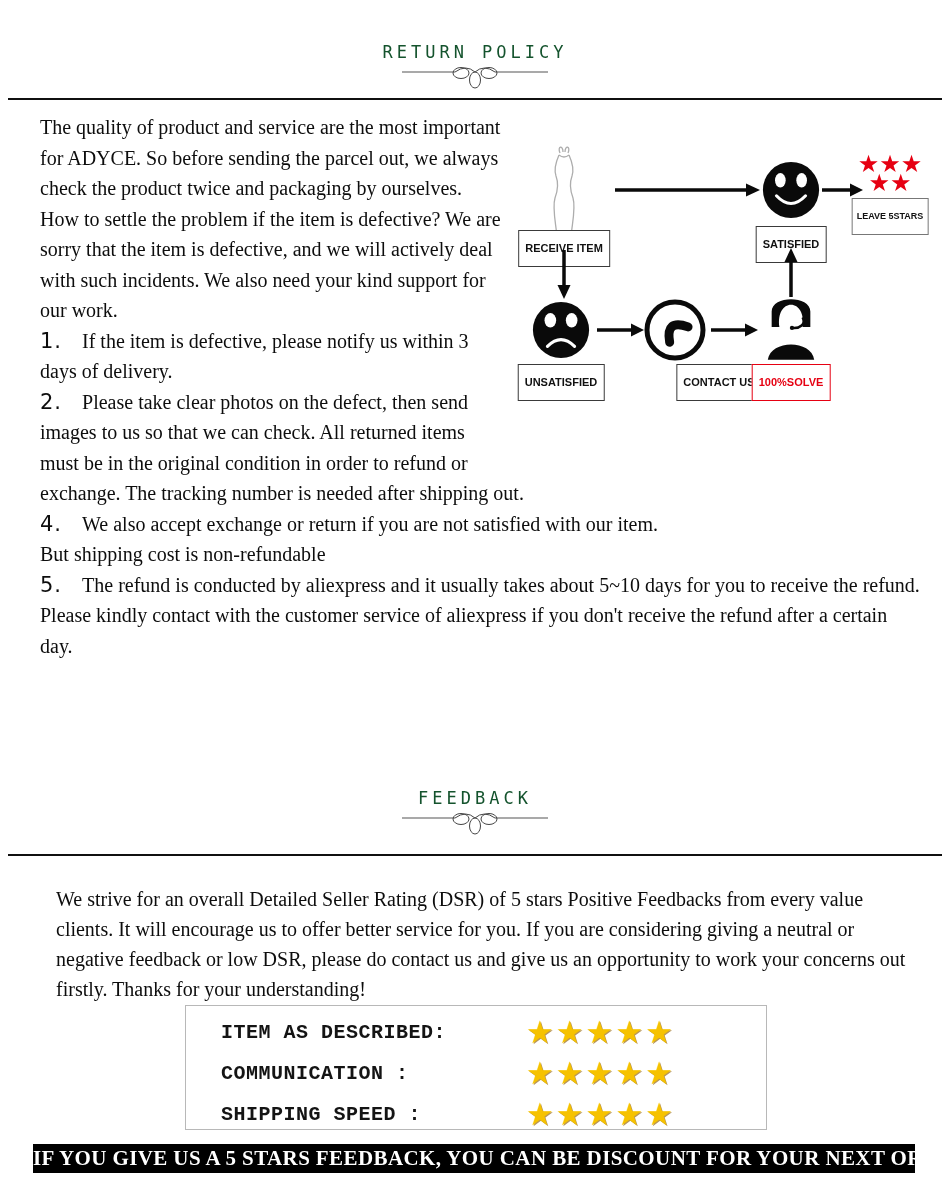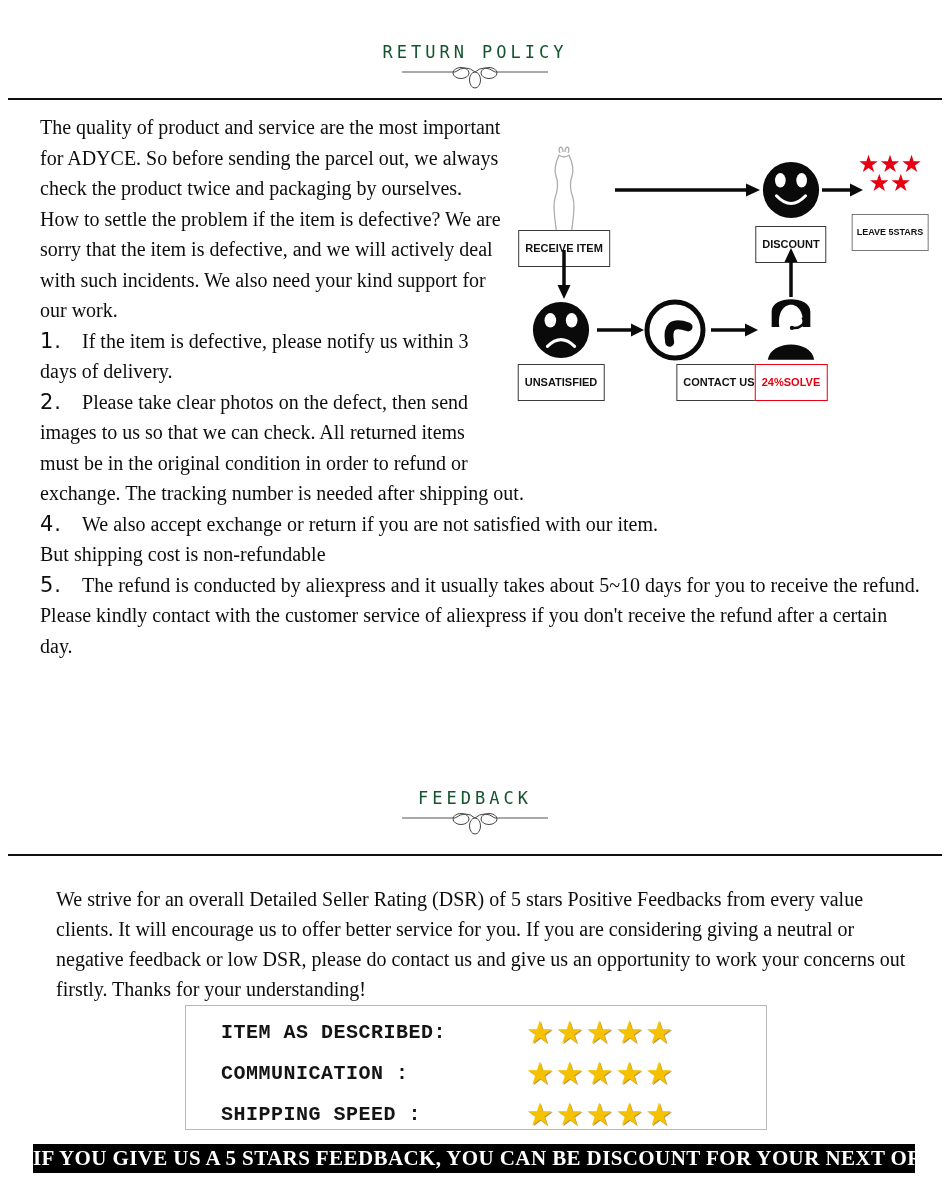--- a/index.html
+++ b/index.html
@@ -77,31 +77,31 @@
       </g>
     </svg>
     <div class="fc-label" style="left:47px;top:118px;">RECEIVE ITEM</div>
 
     <svg class="fc-abs" style="left:274px;top:47px;" width="62" height="62" viewBox="-32 -32 64 64">
       <circle cx="0" cy="0" r="29" fill="#0a0a0a"></circle>
       <ellipse cx="-11" cy="-10" rx="5.5" ry="7.5" fill="#fff"></ellipse>
       <ellipse cx="11" cy="-10" rx="5.5" ry="7.5" fill="#fff"></ellipse>
       <path d="M-15,6 Q0,22 15,6" stroke="#fff" stroke-width="3.2" fill="none" stroke-linecap="round"></path>
     </svg>
-    <div class="fc-label" style="left:274px;top:114px;">DISCOUNT</div>
+    <div class="fc-label" style="left:274px;top:114px;">SATISFIED</div>
 
     <div class="redstars" style="left:373px;top:42px;">
       <div>
         <span class="star-red">★</span><span class="star-red">★</span><span class="star-red">★</span>
       </div>
       <div style="margin-top:-2px;">
         <span class="star-red">★</span><span class="star-red">★</span>
       </div>
     </div>
-    <div class="fc-label small" style="left:373px;top:102px;">LEAVE 5STARS</div>
+    <div class="fc-label small" style="left:373px;top:86px;">LEAVE 5STARS</div>
 
     <svg class="fc-abs" style="left:44px;top:187px;" width="62" height="62" viewBox="-32 -32 64 64">
       <circle cx="0" cy="0" r="29" fill="#0a0a0a"></circle>
       <ellipse cx="-11" cy="-10" rx="6" ry="7.5" fill="#fff"></ellipse>
       <ellipse cx="11" cy="-10" rx="6" ry="7.5" fill="#fff"></ellipse>
       <path d="M-14,17 Q0,3 14,17" stroke="#fff" stroke-width="3.2" fill="none" stroke-linecap="round"></path>
     </svg>
     <div class="fc-label" style="left:44px;top:252px;">UNSATISFIED</div>
 
     <svg class="fc-abs" style="left:158px;top:184px;" width="68" height="68" viewBox="-34 -34 68 68">
@@ -111,21 +111,21 @@
       </g>
     </svg>
     <div class="fc-label" style="left:158px;top:252px;margin-left:44px;">CONTACT US</div>
 
     <svg class="fc-abs" style="left:274px;top:178px;" width="58" height="72" viewBox="-30 -26 60 74">
       <path d="M-20,12 L-20,-4 C-20,-21 20,-21 20,-4 L20,12 L12,12 C14,-2 8,-11 0,-11 C-8,-11 -14,-2 -12,12 Z" fill="#0a0a0a"></path>
       <path d="M12,2 C16,9 9,14 1,13" stroke="#0a0a0a" stroke-width="2.6" fill="none"></path>
       <circle cx="1" cy="13" r="2.2" fill="#0a0a0a"></circle>
       <path d="M-24,46 C-21,25 21,25 24,46 Z" fill="#0a0a0a"></path>
     </svg>
-    <div class="fc-label red" style="left:274px;top:252px;">24%SOLVE</div>
+    <div class="fc-label red" style="left:274px;top:252px;">100%SOLVE</div>
 
     <svg class="arrow" style="left:98px;top:70px;" width="146" height="16">
       <line x1="0" y1="8" x2="131" y2="8" stroke="#0a0a0a" stroke-width="3.5"></line>
         <polygon points="131,1.5 145,8 131,14.5" fill="#0a0a0a"></polygon>
     </svg>
     <svg class="arrow" style="left:305px;top:70px;" width="42" height="16">
       <line x1="0" y1="8" x2="28" y2="8" stroke="#0a0a0a" stroke-width="3.5"></line>
         <polygon points="28,1.5 41,8 28,14.5" fill="#0a0a0a"></polygon>
     </svg>
     <svg class="arrow" style="left:39px;top:138px;" width="16" height="50">

